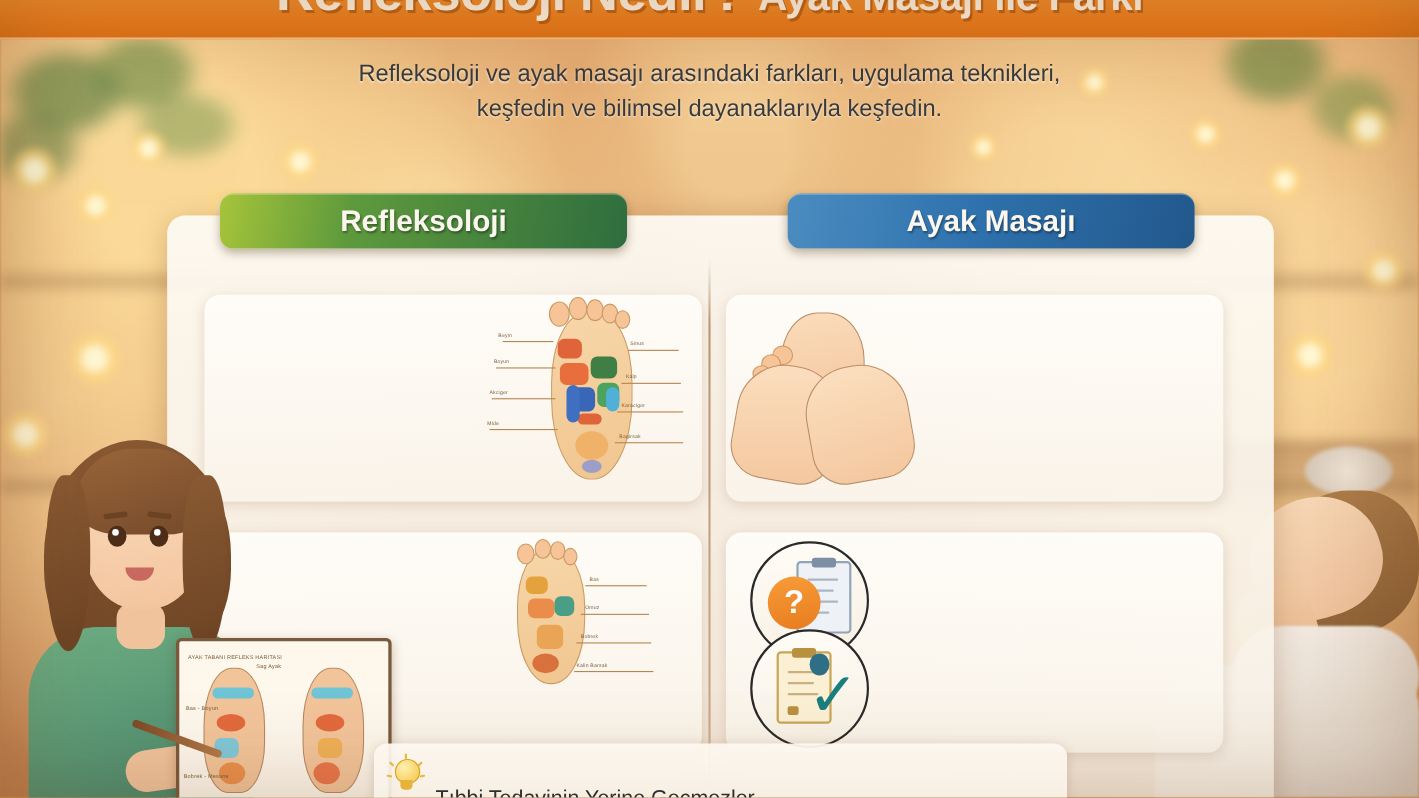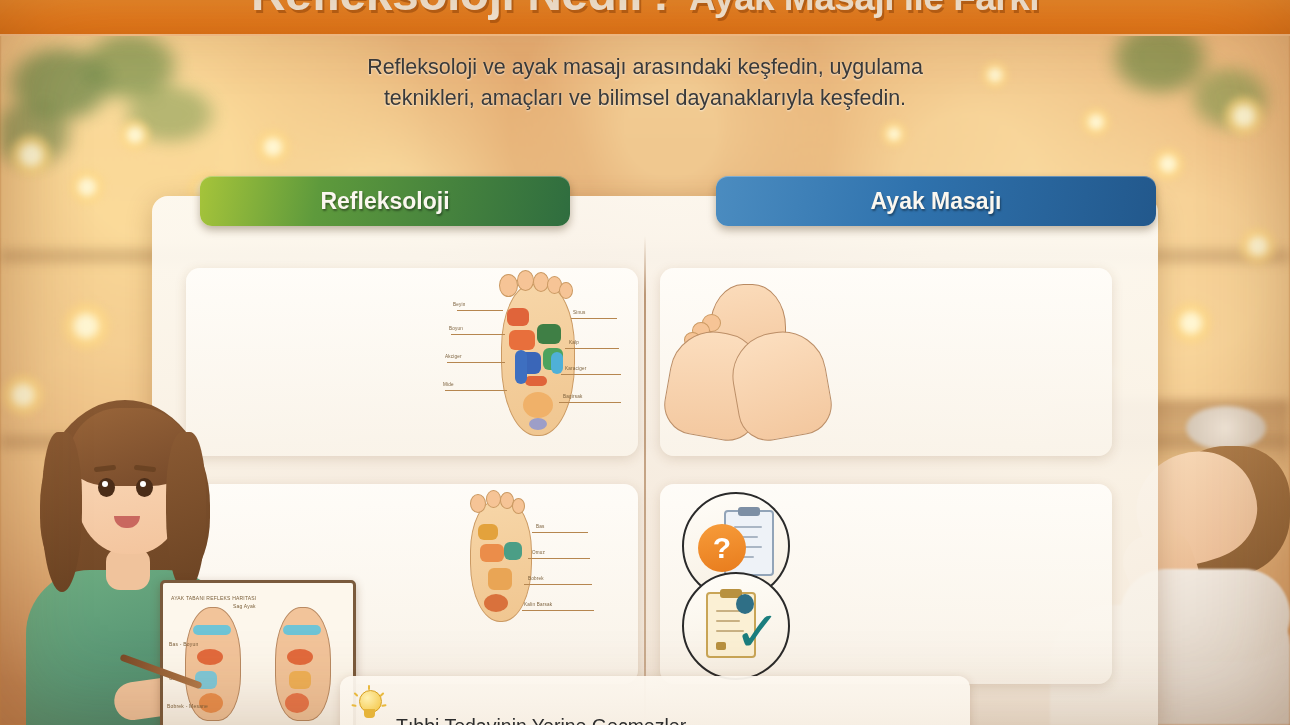--- a/index.html
+++ b/index.html
@@ -122,27 +122,27 @@
   }
   .panel-divider{
     position:absolute;left:644px;top:236px;width:2px;height:489px;
     background:linear-gradient(180deg,rgba(190,150,110,.0),rgba(170,125,85,.75) 12%,rgba(170,125,85,.55) 88%,rgba(190,150,110,0));
   }
 
   
   .pill{
     position:absolute;height:50px;border-radius:12px;
     display:flex;align-items:center;justify-content:center;
-    font-size:23px;font-weight:bold;color:#fbf7ef;
+    font-size:27px;font-weight:bold;color:#fbf7ef;
     text-shadow:1px 2px 2px rgba(0,0,0,.38);
     box-shadow:0 4px 9px rgba(70,45,15,.35), inset 0 1px 0 rgba(255,255,255,.3);
   }
   .pill.green{left:200px;top:176px;width:370px;
     background:linear-gradient(100deg,#a6c43a 0%,#5e9a3c 32%,#2f6d3f 100%);}
-  .pill.blue{left:716px;top:176px;width:440px;
+  .pill.blue{left:716px;top:176px;width:370px;
     background:linear-gradient(100deg,#4b8cc0 0%,#2f72ad 45%,#22588c 100%);}
   .vs-badge{
     position:absolute;left:613px;top:181px;width:62px;height:62px;border-radius:50%;
     background:radial-gradient(circle at 36% 30%,#f59a3c,#e2701a 70%,#c55c12 100%);
     border:2.5px solid #f7c48a;
     display:flex;align-items:center;justify-content:center;
     font-size:25px;font-weight:bold;color:#fcf2e2;
     text-shadow:1px 2px 2px rgba(110,50,5,.6);
     box-shadow:0 4px 10px rgba(90,45,10,.4);
     z-index:6;
@@ -403,16 +403,16 @@
     </span>
   </div>
 
   <div class="title-band">
     <div class="title-text">
       <span>Refleksoloji Nedir?</span>
       <span class="sub">Ayak Masajı ile Farkı</span>
     </div>
   </div>
 
-  <div class="subtitle">Refleksoloji ve ayak masajı arasındaki keşfedin, uygulama teknikleri, amaçları ve bilimsel dayanaklarıyla keşfedin.</div>
+  <div class="subtitle">Refleksoloji ve ayak masajı arasındaki farkları, uygulama teknikleri, keşfedin ve bilimsel dayanaklarıyla keşfedin.</div>
 
   <div class="vignette"></div>
 </div>
 
 </body></html>

